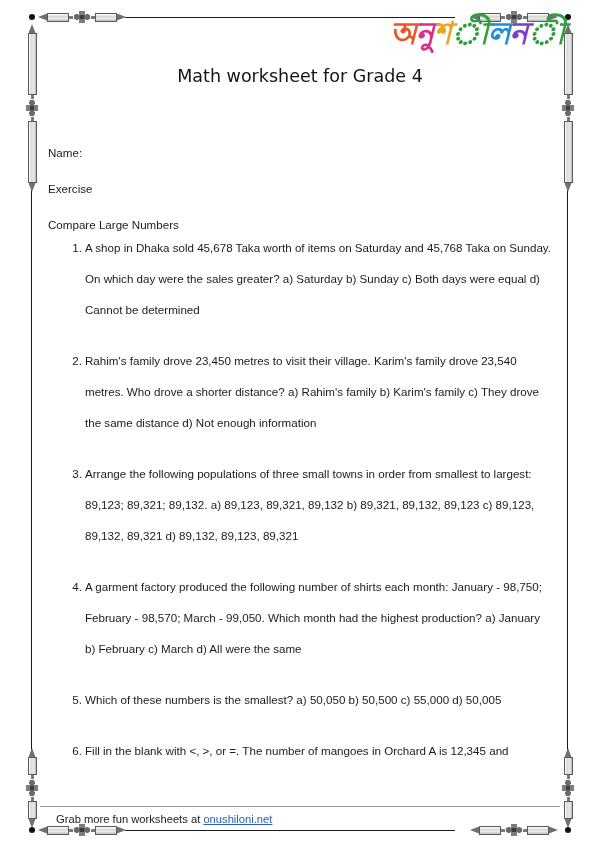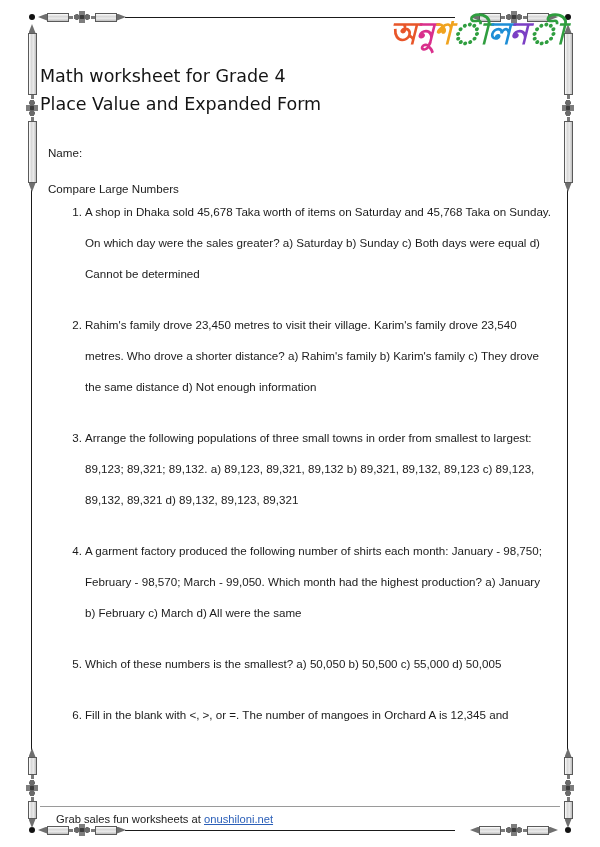--- a/index.html
+++ b/index.html
@@ -122,21 +122,21 @@
   .sheet {
     position: absolute;
     left: 0; top: 0;
     width: 600px;
     height: 805px;
   }
   .title-block {
     position: absolute;
     left: 40px; right: 40px;
     top: 62px;
-    text-align: left;
+    text-align: center;
     font-family: "DejaVu Sans", sans-serif;
     font-size: 17.5px;
     color: #141414;
     line-height: 1.62;
   }
   .title-block div { white-space: nowrap; }
 
   .body-text {
     position: absolute;
     left: 48px;
@@ -293,34 +293,34 @@
       <div class="tip-b"></div>
   </div>
 </div>
 
 <div class="sheet">
 
   <div class="logo" id="logo"><span style="color: rgb(232, 86, 42);">অ</span><span style="color: rgb(217, 47, 140);">নু</span><span style="color: rgb(240, 163, 30);">শ</span><span style="color: rgb(47, 158, 63);">ী</span><span style="color: rgb(30, 142, 214);">ল</span><span style="color: rgb(123, 63, 196);">ন</span><span style="color: rgb(47, 158, 63);">ী</span></div>
 
   <div class="title-block">
     <div>Math worksheet for Grade 4</div>
-    <div>Place Value and Expanded Form</div>
   </div>
 
   <div class="body-text">
     <div class="meta-line">Name:</div>
+    <div class="meta-line">Exercise</div>
     <div class="section-label">Compare Large Numbers</div>
 
     <ol class="questions" id="question-list">
         <li><span class="qnum">1.</span><span>A shop in Dhaka sold 45,678 Taka worth of items on Saturday and 45,768 Taka on Sunday. On which day were the sales greater? a) Saturday b) Sunday c) Both days were equal d) Cannot be determined</span></li>
         <li><span class="qnum">2.</span><span>Rahim's family drove 23,450 metres to visit their village. Karim's family drove 23,540 metres. Who drove a shorter distance? a) Rahim's family b) Karim's family c) They drove the same distance d) Not enough information</span></li>
         <li><span class="qnum">3.</span><span>Arrange the following populations of three small towns in order from smallest to largest: 89,123; 89,321; 89,132. a) 89,123, 89,321, 89,132 b) 89,321, 89,132, 89,123 c) 89,123, 89,132, 89,321 d) 89,132, 89,123, 89,321</span></li>
         <li><span class="qnum">4.</span><span>A garment factory produced the following number of shirts each month: January - 98,750; February - 98,570; March - 99,050. Which month had the highest production? a) January b) February c) March d) All were the same</span></li>
         <li><span class="qnum">5.</span><span>Which of these numbers is the smallest? a) 50,050 b) 50,500 c) 55,000 d) 50,005</span></li>
         <li class="q-clipped"><span class="qnum">6.</span><span>Fill in the blank with &lt;, &gt;, or =. The number of mangoes in Orchard A is 12,345 and</span></li>
       </ol>
   </div>
 
   <div class="footer-rule"></div>
   <div class="footer">
-    <span>Grab sales fun worksheets at </span><a href="#">onushiloni.net</a>
+    <span>Grab more fun worksheets at </span><a href="#">onushiloni.net</a>
   </div>
 </div>
 
 </body></html>

